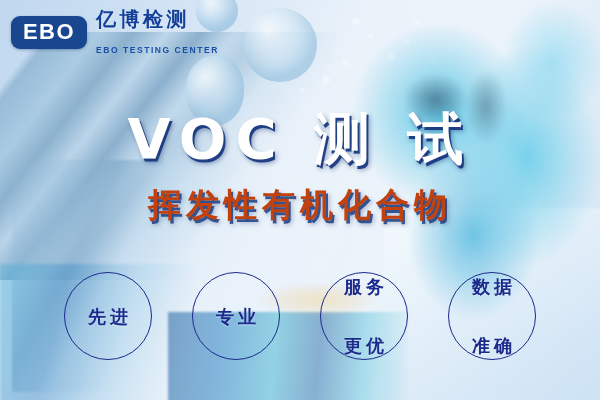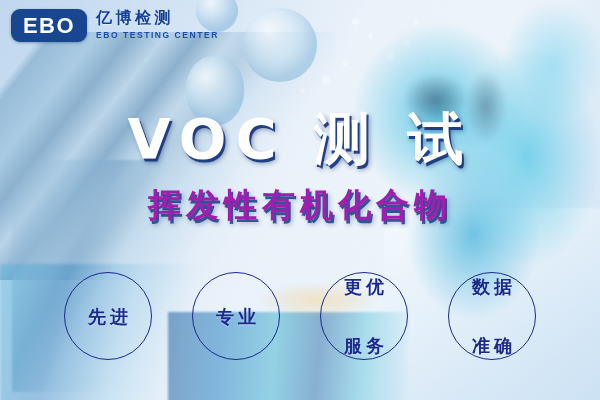--- a/index.html
+++ b/index.html
@@ -110,45 +110,45 @@
     width:76px;height:33px;border-radius:9px;background:#18468f;
     display:flex;align-items:center;justify-content:center;
     box-shadow:0 1px 3px rgba(12,40,90,.35);
   }
   .logo-mark span{
     color:#fff;font-size:22px;font-weight:700;letter-spacing:1.5px;line-height:1;
     font-family:"Liberation Sans",sans-serif;
   }
   .logo-txt{display:flex;flex-direction:column;justify-content:center;}
   .logo-cn{
-    color:#14409a;font-size:16px;font-weight:700;letter-spacing:3.5px;line-height:1.05;
+    color:#14409a;font-size:20px;font-weight:700;letter-spacing:3.5px;line-height:1.05;
     font-family:"DejaVu Sans","Liberation Sans",sans-serif;
     text-shadow:0 1px 1px rgba(255,255,255,.5);
   }
   .logo-en{
     color:#1c4ea6;font-size:8.5px;font-weight:600;letter-spacing:1.55px;
-    line-height:1.1;margin-top:4px;
+    line-height:1.1;margin-top:16px;
     font-family:"Liberation Sans",sans-serif;
   }
 
   
   #headline{
     position:absolute;left:0;right:0;top:108px;text-align:center;
     pointer-events:none;
   }
   .h-main{
     color:#ffffff;font-size:56px;font-weight:700;letter-spacing:9px;
     line-height:1.12;white-space:nowrap;
     font-family:"DejaVu Sans","Liberation Sans",sans-serif;
     text-shadow:
       2px 3px 0 rgba(23,54,126,.92),
       3px 4px 5px rgba(18,44,106,.45);
   }
   .h-sub{
-    color:#a21caf;font-size:33px;font-weight:700;letter-spacing:5px;
+    color:#c2410c;font-size:33px;font-weight:700;letter-spacing:5px;
     line-height:1.2;margin-top:14px;white-space:nowrap;
     font-family:"DejaVu Sans","Liberation Sans",sans-serif;
     text-shadow:
       2px 3px 0 rgba(28,62,132,.85),
       3px 4px 5px rgba(20,48,110,.40);
   }
 
   
   #badges{
     position:absolute;left:0;right:0;top:272px;
@@ -218,22 +218,22 @@
 
     <div class="badge">
       <span>先进</span>
     </div>
 
     <div class="badge">
       <span>专业</span>
     </div>
 
     <div class="badge">
+      <span>服务</span>
       <span>更优</span>
-      <span>服务</span>
     </div>
 
     <div class="badge">
       <span>数据</span>
       <span>准确</span>
     </div>
 
   </div>
 
 </div>

